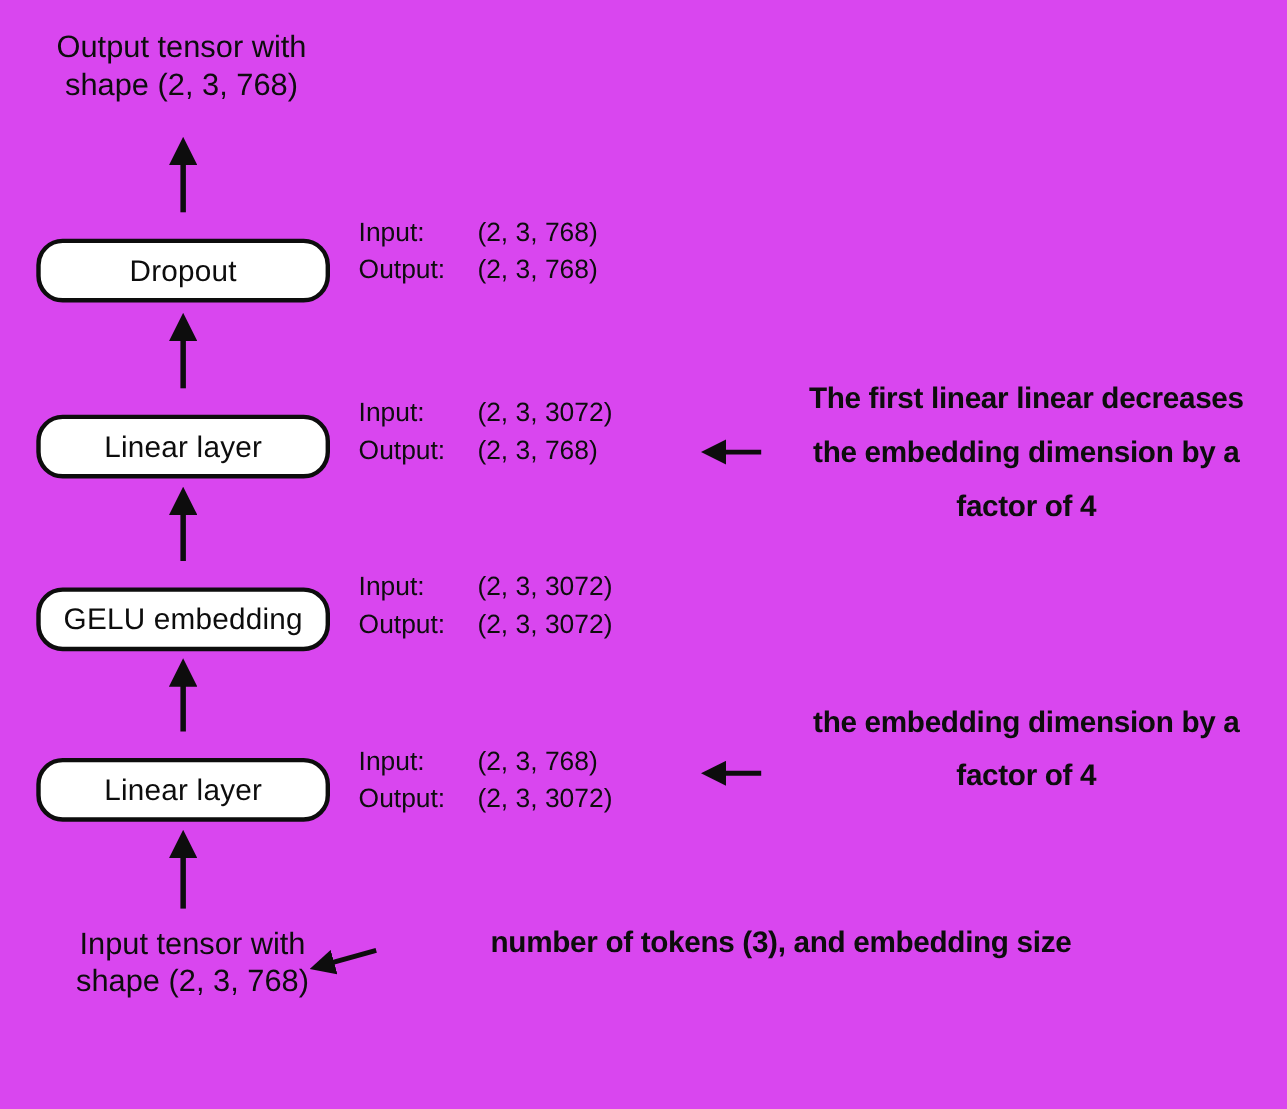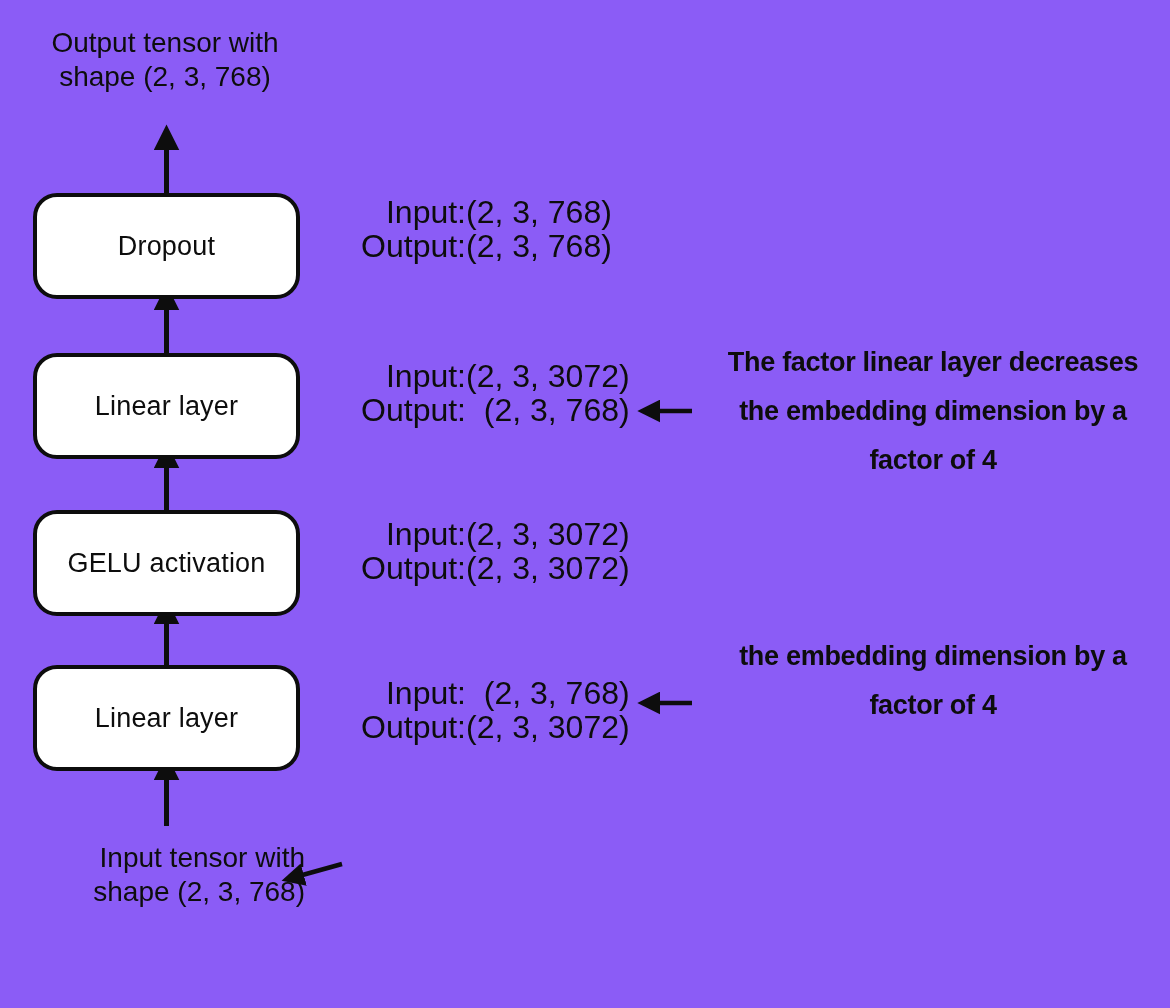--- a/index.html
+++ b/index.html
@@ -4,62 +4,62 @@
 <style>
   html, body {
     margin: 0;
     padding: 0;
     background: #ffffff;
   }
   .canvas {
     position: relative;
     width: 1170px;
     height: 1008px;
-    background: #8b5cf6;
+    background: #d946ef;
     font-family: "Liberation Sans", sans-serif;
     color: #0d0d0d;
     overflow: hidden;
   }
   .arrows {
     position: absolute;
     left: 0; top: 0;
     width: 1170px; height: 1008px;
     pointer-events: none;
   }
   
   .layer-box {
     position: absolute;
     left: 33px;
     width: 267px;
-    height: 106px;
+    height: 58px;
     box-sizing: border-box;
     border: 4.5px solid #0d0d0d;
     border-radius: 24px;
     background: #ffffff;
     display: flex;
     align-items: center;
     justify-content: center;
     font-size: 27px;
     letter-spacing: 0.2px;
+    margin-top: 24px;
   }
   .box-0 { top: 193px; }
   .box-1 { top: 353px; }
   .box-2 { top: 510px; }
   .box-3 { top: 665px; }
 
   
   .io-block {
     position: absolute;
-    left: 358px;
+    left: 326px;
     display: grid;
     grid-template-columns: 108px auto;
     line-height: 34px;
-    font-size: 32px;
+    font-size: 24px;
     white-space: nowrap;
-    text-align: right;
   }
   .io-0 { top: 195px; }
   .io-1 { top: 359px; }
   .io-2 { top: 517px; }
   .io-3 { top: 676px; }
 
   
   .caption {
     position: absolute;
     font-size: 28px;
@@ -68,21 +68,21 @@
   .caption-top {
     left: 20px;
     top: 26px;
     width: 290px;
     text-align: center;
   }
   .caption-bottom {
     left: 45px;
     top: 841px;
     width: 260px;
-    text-align: right;
+    text-align: center;
   }
 
   
   .annotation {
     position: absolute;
     font-weight: 700;
     font-size: 27px;
     letter-spacing: -0.3px;
     text-align: center;
     color: #0d0d0d;
@@ -135,21 +135,21 @@
     <div>shape (2, 3, 768)</div>
   </div>
 
   <div class="layer-box box-0">
     <span>Dropout</span>
   </div>
   <div class="layer-box box-1">
     <span>Linear layer</span>
   </div>
   <div class="layer-box box-2">
-    <span>GELU activation</span>
+    <span>GELU embedding</span>
   </div>
   <div class="layer-box box-3">
     <span>Linear layer</span>
   </div>
 
   <div class="io-block io-0">
     <span>Input:</span>
     <span>(2, 3, 768)</span>
     <span>Output:</span>
     <span>(2, 3, 768)</span>
@@ -167,29 +167,30 @@
     <span>(2, 3, 3072)</span>
   </div>
   <div class="io-block io-3">
     <span>Input:</span>
     <span>(2, 3, 768)</span>
     <span>Output:</span>
     <span>(2, 3, 3072)</span>
   </div>
 
   <div class="annotation annotation-1">
-    <div>The factor linear layer decreases</div>
+    <div>The first linear linear decreases</div>
     <div>the embedding dimension by a</div>
     <div>factor of 4</div>
   </div>
   <div class="annotation annotation-2">
     <div>the embedding dimension by a</div>
     <div>factor of 4</div>
   </div>
   <div class="annotation annotation-3">
+    <div>number of tokens (3), and embedding size</div>
   </div>
 
   <div class="caption caption-bottom">
     <div>Input tensor with</div>
     <div>shape (2, 3, 768)</div>
   </div>
 
 </div>
 
 </body></html>

